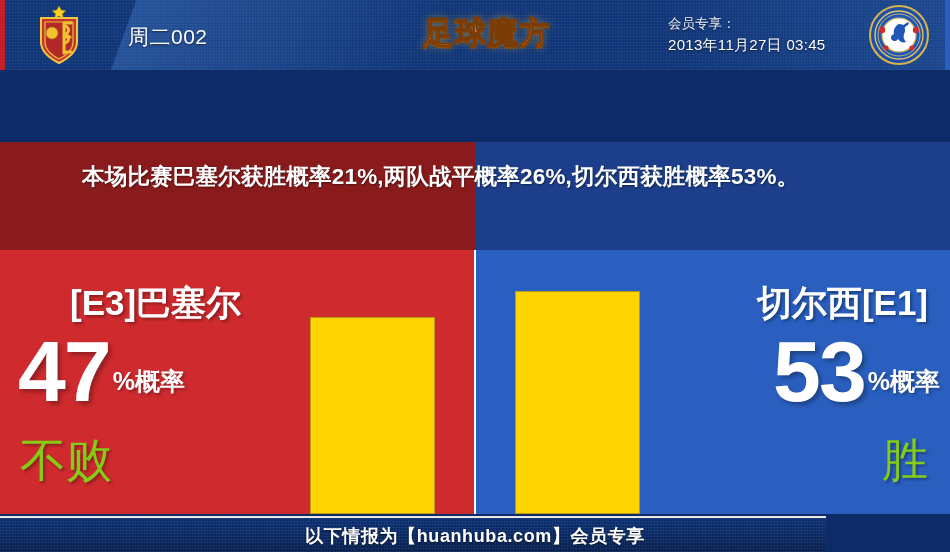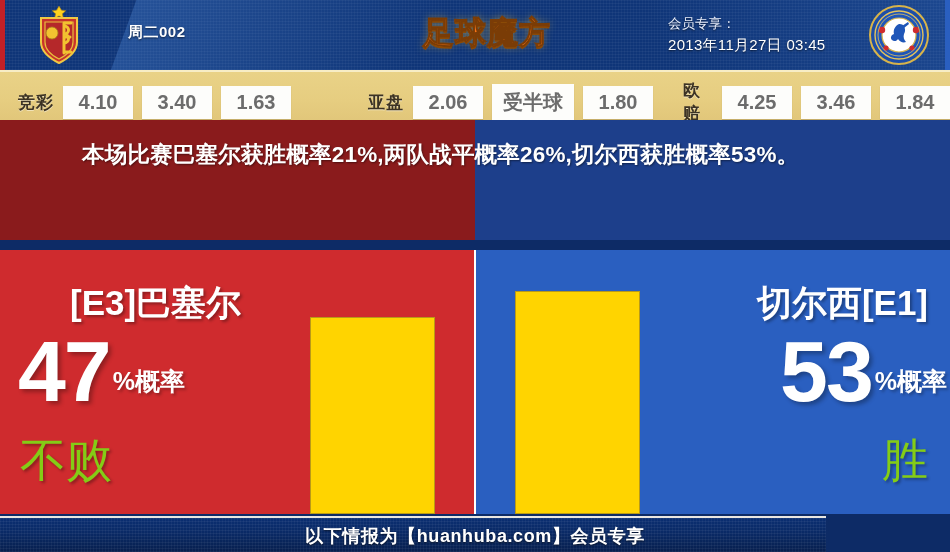--- a/index.html
+++ b/index.html
@@ -36,21 +36,21 @@
     transform:skewX(16deg);pointer-events:none;
   }
   .edge-left{position:absolute;left:0;top:0;width:5px;height:70px;background:#c22026;}
   .edge-right{position:absolute;right:0;top:0;width:5px;height:70px;background:#2a5fc0;}
 
   .crest{position:absolute;top:4px;width:62px;height:62px;}
   .crest-left{left:28px;}
   .crest-right{right:20px;}
 
   .match-no{
-    position:absolute;left:128px;top:23px;color:#ffffff;font-size:15px;font-weight:bold;
+    position:absolute;left:128px;top:23px;color:#ffffff;font-size:21px;font-weight:normal;
     letter-spacing:.5px;text-shadow:0 1px 2px rgba(0,0,0,.55);
   }
   .logo{
     position:absolute;left:412px;top:8px;width:150px;height:50px;
   }
   .logo-txt{
     position:absolute;left:0;top:4px;width:150px;text-align:center;
     font-size:31px;font-weight:bold;letter-spacing:1px;
     color:#f97316;
     -webkit-text-stroke:1px #7a3c06;
@@ -77,21 +77,21 @@
     text-shadow:0 1px 0 rgba(255,255,255,.45);
   }
   .odds-cell{
     background:#fdfdfb;color:#6c6c6c;font-size:20px;font-weight:bold;
     padding:5px 11px;min-width:48px;text-align:center;
     box-shadow:0 1px 1px rgba(0,0,0,.12);
   }
   .odds-cell.wide{min-width:56px;}
 
   
-  .band{position:absolute;left:0;top:120px;width:950px;height:120px;}
+  .band{position:absolute;left:0;top:142px;width:950px;height:120px;}
   .band-half{position:absolute;top:0;height:120px;}
   .band-l{left:0;width:475px;background:#8a1b1c;}
   .band-r{left:475px;width:475px;background:#1d3f8b;}
   .band-line{position:absolute;left:0;top:0;width:950px;height:2px;background:#f4f2ec;}
   .band-txt{
     position:absolute;left:82px;top:14px;width:790px;
     color:#ffffff;font-size:22.5px;font-weight:bold;line-height:42px;
     letter-spacing:.2px;
     text-shadow:1px 1px 2px rgba(0,0,0,.45);
   }
@@ -107,21 +107,21 @@
     position:absolute;top:30px;color:#ffffff;font-size:35px;font-weight:bold;
     letter-spacing:0px;text-shadow:2px 2px 3px rgba(0,0,0,.33);
     white-space:nowrap;
     margin-left:48px;
   }
   .team-name.l{left:22px;}
   .team-name.r{right:22px;}
 
   .pctrow{position:absolute;top:82px;display:flex;align-items:flex-end;}
   .pctrow.l{left:18px;}
-  .pctrow.r{right:3px;}
+  .pctrow.r{right:10px;}
   .bignum{
     color:#ffffff;font-size:86px;font-weight:bold;line-height:78px;
     letter-spacing:-2px;text-shadow:3px 3px 4px rgba(0,0,0,.3);
   }
   .pcttag{
     color:#ffffff;font-size:25px;font-weight:bold;padding-bottom:12px;padding-left:3px;
     text-shadow:2px 2px 3px rgba(0,0,0,.3);white-space:nowrap;
   }
   .outcome{
     position:absolute;top:180px;color:#84cc16;font-size:46px;font-weight:normal;
@@ -194,43 +194,20 @@
       <circle cx="14" cy="26" r="3.2" fill="#cf2b2e"></circle>
       <circle cx="48" cy="26" r="3.2" fill="#cf2b2e"></circle>
       <circle cx="18" cy="44" r="2.6" fill="#cf2b2e"></circle>
       <circle cx="44" cy="44" r="2.6" fill="#cf2b2e"></circle>
       <path d="M31 20 c-4 2 -6 6 -5 10 c-3 1 -4 4 -2 6 c2 2 5 1 6 -1 c2 3 5 4 8 3 c-2 -2 -3 -5 -2 -8 c2 -3 1 -7 -1 -9 c-1 -1 -3 -1 -4 -1z" fill="#1f56b8"></path>
       <path d="M34 22 l6 -4 1 2 -5 4z" fill="#1f56b8"></path>
       <circle cx="31" cy="31" r="21" fill="none" stroke="#e3c25c" stroke-width=".8"></circle>
     </svg>
   </div>
 
-  <div class="odds">
-
-    <div class="odds-grp g1">
-      <span class="odds-lab">竞彩</span>
-      <span class="odds-cell">4.10</span>
-      <span class="odds-cell">3.40</span>
-      <span class="odds-cell">1.63</span>
-    </div>
-
-    <div class="odds-grp g2">
-      <span class="odds-lab">亚盘</span>
-      <span class="odds-cell">2.06</span>
-      <span class="odds-cell wide">受半球</span>
-      <span class="odds-cell">1.80</span>
-    </div>
-
-    <div class="odds-grp g3">
-      <span class="odds-lab">欧赔</span>
-      <span class="odds-cell">4.25</span>
-      <span class="odds-cell">3.46</span>
-      <span class="odds-cell">1.84</span>
-    </div>
-  </div>
 
   <div class="band">
     <div class="band-line"></div>
     <div class="band-half band-l"></div>
     <div class="band-half band-r"></div>
     <div class="band-txt">本场比赛巴塞尔获胜概率21%,两队战平概率26%,切尔西获胜概率53%。</div>
   </div>
 
   <div class="main">
     <div class="panel panel-l"></div>

